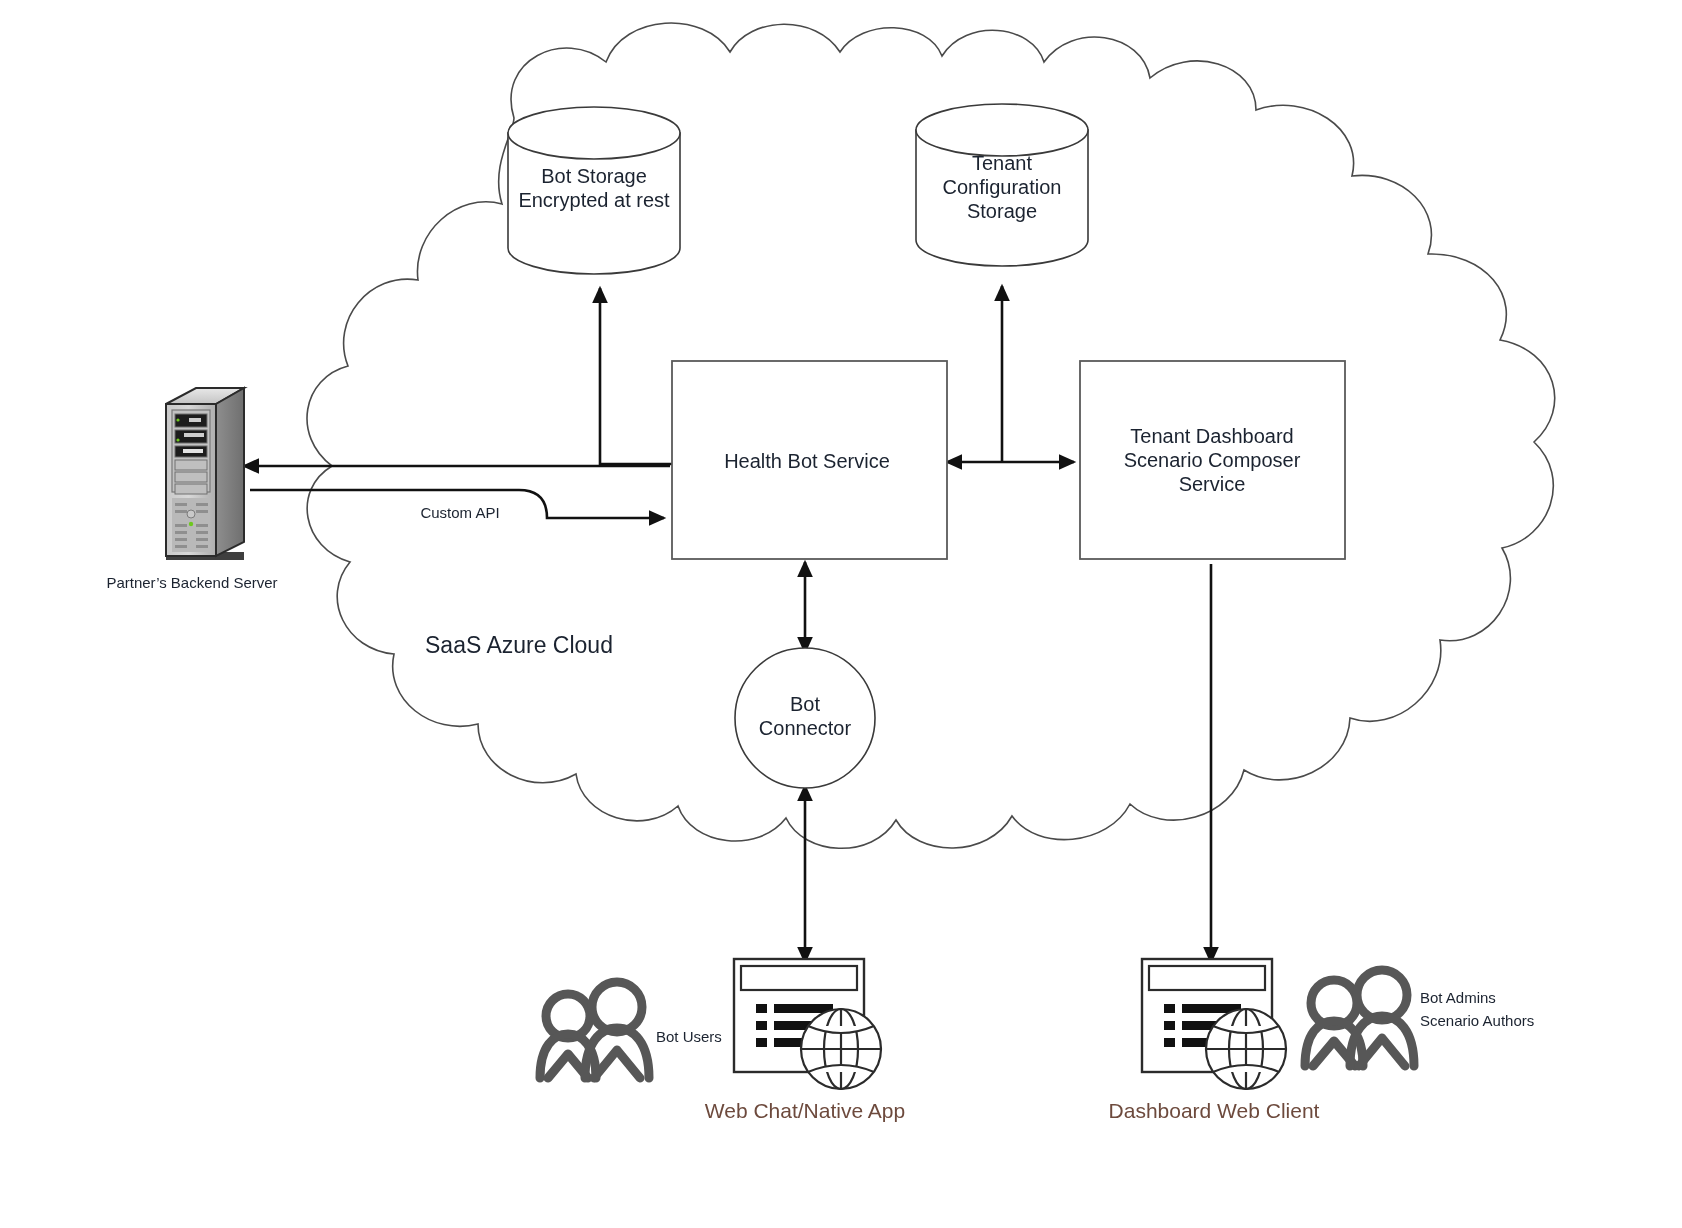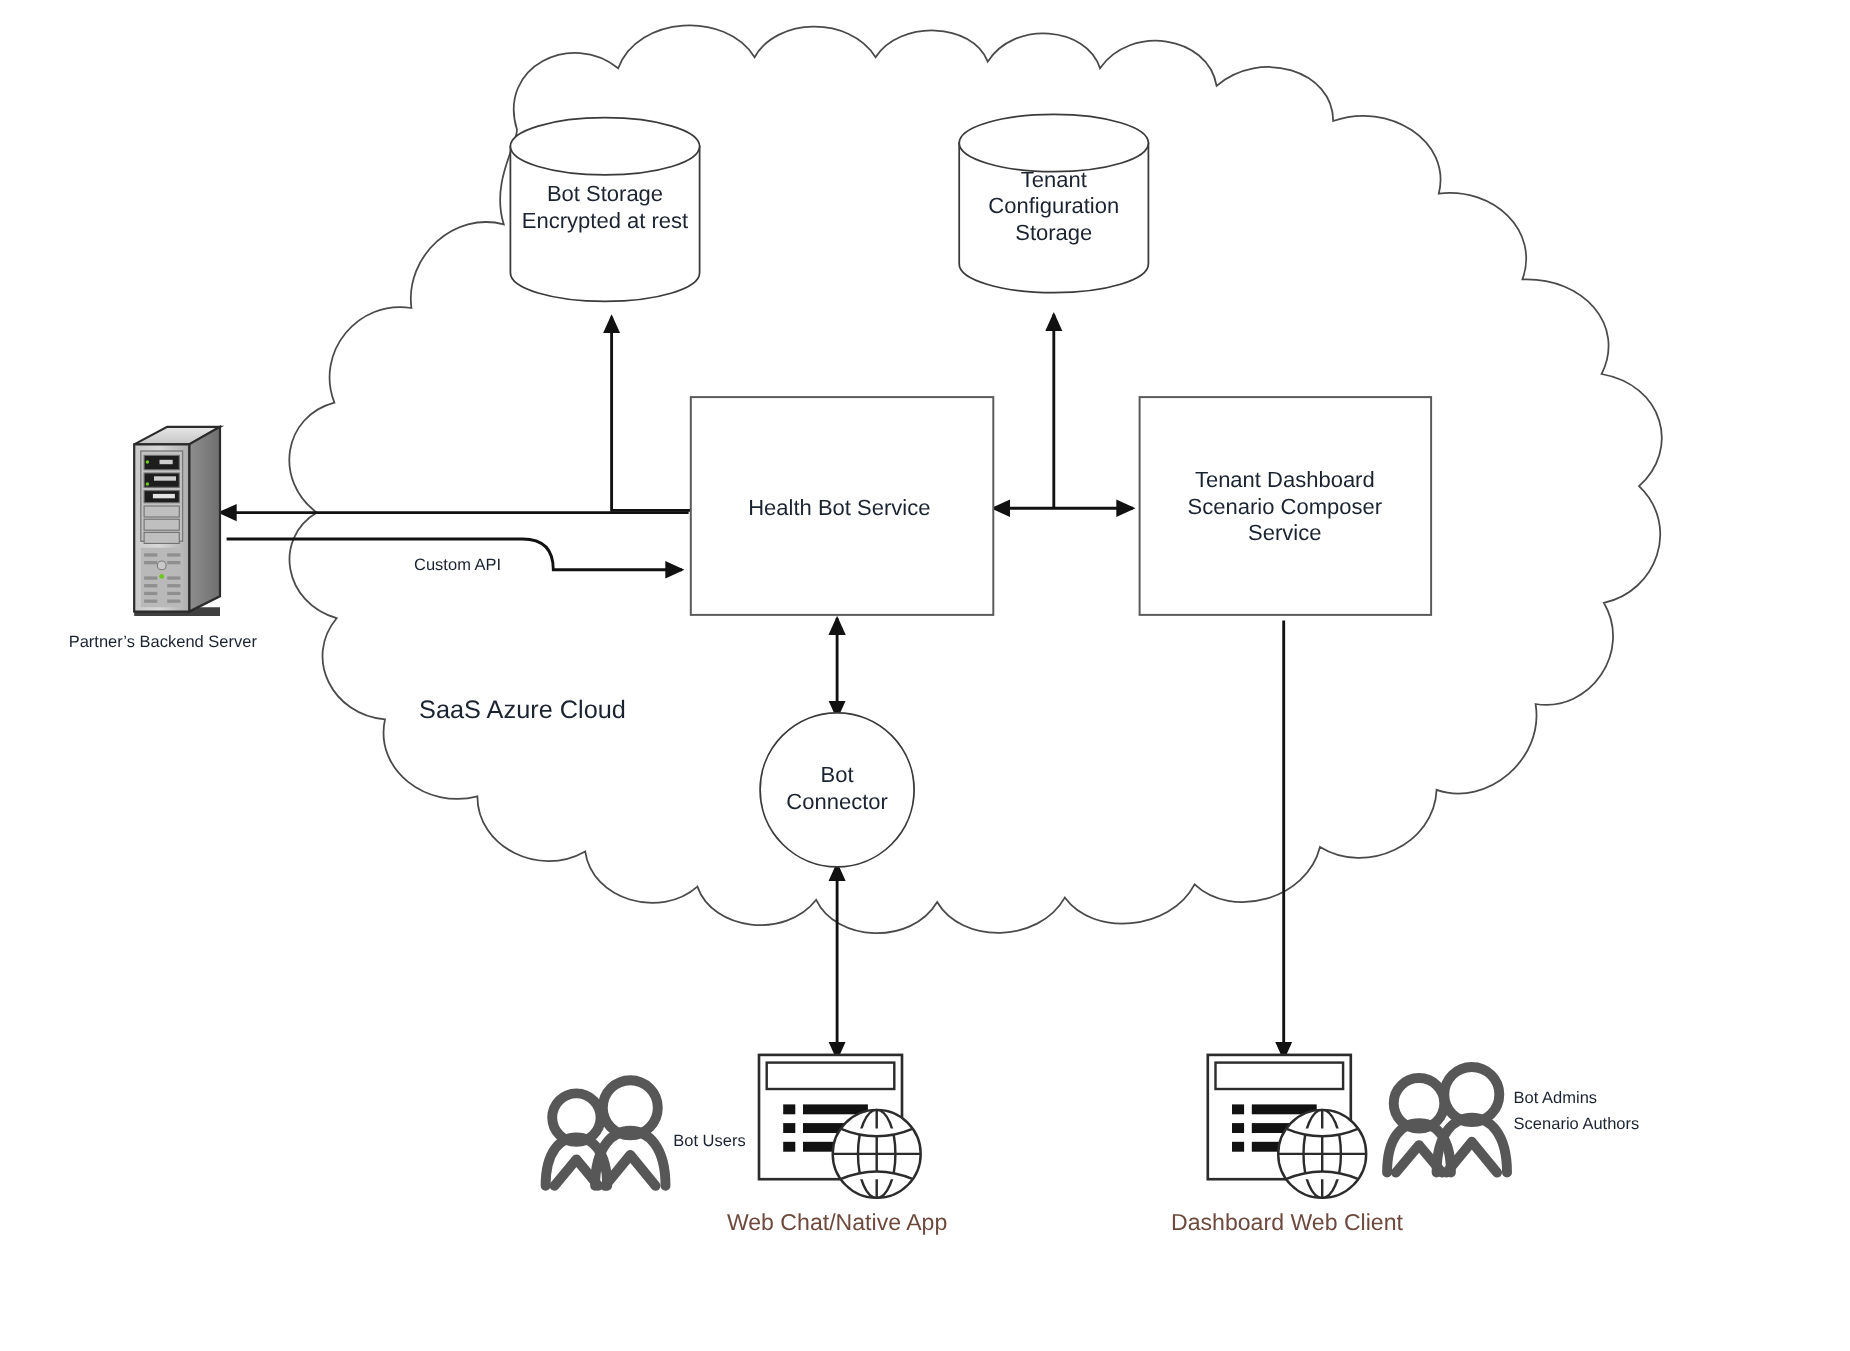--- a/index.html
+++ b/index.html
@@ -10,20 +10,21 @@
   body {
     font-family: "Liberation Sans", sans-serif;
     width: 1682px;
     height: 1228px;
     overflow: hidden;
   }
   #diagram-root {
     position: relative;
     width: 1555px;
     height: 1228px;
+    margin-left: 44px;
   }
   svg.stage {
     position: absolute;
     top: 0; left: 0;
     width: 1682px;
     height: 1228px;
   }
   .shape-stroke {
     fill: #ffffff;
     stroke: #3a3a3a;

